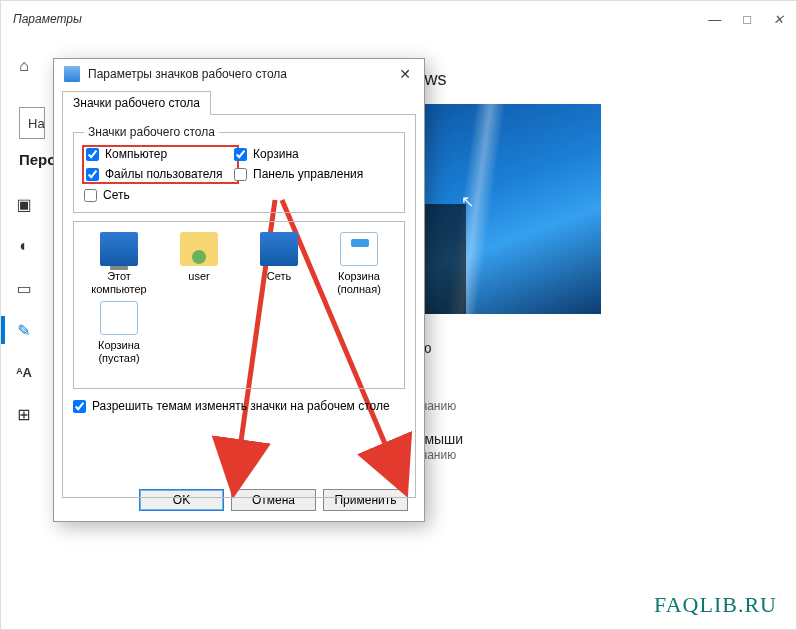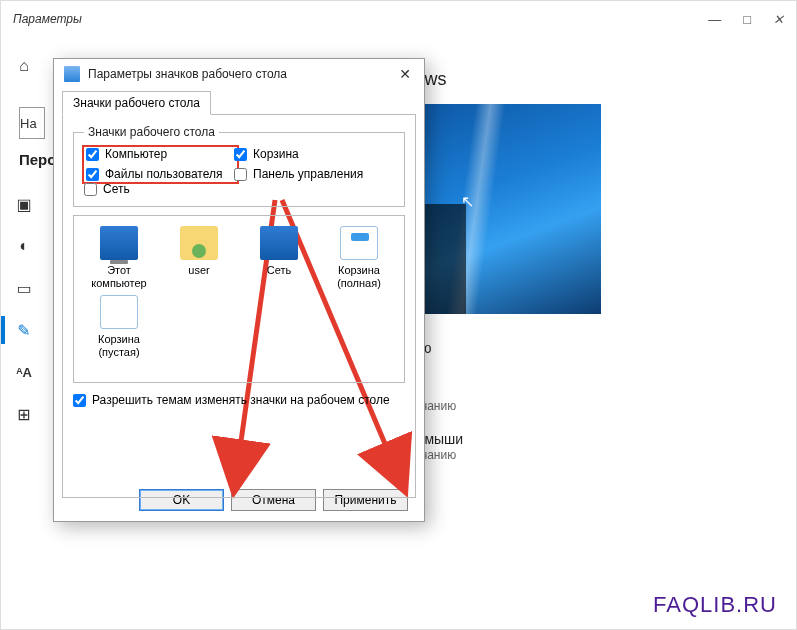--- a/index.html
+++ b/index.html
@@ -6,21 +6,21 @@
   body { width: 797px; height: 630px; background: #fff; overflow: hidden; position: relative; }
 
   
   .settings-win { position: absolute; top: 0; left: 0; width: 797px; height: 630px; background: #fff; border: 1px solid #ddd; }
   .titlebar { height: 36px; display: flex; align-items: center; padding: 0 12px; font-size: 12px; color: #333; font-style: italic; }
   .titlebar .winctrl { margin-left: auto; display: flex; gap: 22px; color: #555; font-size: 13px; }
   .left-rail { position: absolute; top: 55px; left: 0; width: 46px; display: flex; flex-direction: column; align-items: center; gap: 22px; color: #333; }
   .left-rail .rail-ico { width: 20px; height: 20px; display: flex; align-items: center; justify-content: center; font-size: 16px; }
   .rail-ico.active { position: relative; color: #0078d7; }
   .rail-ico.active::before { content: ""; position: absolute; left: -13px; top: -4px; width: 4px; height: 28px; background: #0078d7; }
-  .search-stub { position: absolute; top: 106px; left: 18px; width: 26px; height: 32px; border: 1px solid #999; background: #fff; font-size: 13px; display: flex; align-items: center; padding-left: 0; color: #333; }
+  .search-stub { position: absolute; top: 106px; left: 18px; width: 26px; height: 32px; border: 1px solid #999; background: #fff; font-size: 13px; display: flex; align-items: center; padding-left: 8px; color: #333; }
   .pers-label { position: absolute; top: 150px; left: 18px; font-size: 15px; font-weight: 600; color: #222; }
 
   .main-col { position: absolute; top: 68px; left: 340px; right: 20px; bottom: 10px; }
   .main-head { font-size: 18px; color: #222; margin-bottom: 14px; }
   .wall-prev { width: 260px; height: 210px; background: linear-gradient(160deg,#0b4f9a 0%,#1b7fd6 45%,#35a0f0 65%,#0d3c70 100%); position: relative; margin-bottom: 26px; }
   .wall-prev .light { position: absolute; top: 0; left: 120px; width: 30px; height: 210px; background: linear-gradient(90deg, rgba(255,255,255,0) 0%, rgba(255,255,255,.35) 50%, rgba(255,255,255,0) 100%); transform: skewX(-8deg); }
   .wall-prev .taskbar { position: absolute; left: 0; bottom: 0; width: 125px; height: 110px; background: rgba(0,0,0,.6); }
   .wall-prev .cursor { position: absolute; top: 88px; left: 120px; color: #fff; font-size: 16px; }
 
   .opt-list .opt { display: flex; gap: 12px; align-items: flex-start; margin-bottom: 18px; }
@@ -32,21 +32,21 @@
   .dialog { position: absolute; top: 58px; left: 53px; width: 372px; height: 464px; background: #fff; border: 1px solid #999; box-shadow: 5px 5px 18px rgba(0,0,0,.28); }
   .dlg-title { height: 30px; display: flex; align-items: center; padding: 0 10px; font-size: 12px; color: #222; }
   .dlg-title .dico { width: 16px; height: 16px; background: linear-gradient(#7bb6f0,#2a82d8); margin-right: 8px; border-radius: 1px; }
   .dlg-title .dclose { margin-left: auto; width: 18px; text-align: center; font-size: 14px; color: #333; cursor: default; }
   .dlg-tab { margin: 2px 8px 0 8px; }
   .dlg-tab .tab { display: inline-block; border: 1px solid #bbb; border-bottom: 1px solid #fff; padding: 4px 10px; font-size: 12px; background: #fff; position: relative; z-index: 2; }
   .dlg-body { border: 1px solid #bbb; margin: -1px 8px 8px 8px; padding: 10px; position: relative; z-index: 1; height: 384px; }
 
   fieldset.icons-group { border: 1px solid #bbb; padding: 8px 10px 10px 10px; font-size: 12px; }
   fieldset.icons-group legend { padding: 0 4px; font-size: 12px; color: #222; background: #fff; }
-  .chk-grid { display: grid; grid-template-columns: 150px 160px; }
+  .chk-grid { display: grid; grid-template-columns: 150px 160px; row-gap: 6px; }
   .chk { display: flex; align-items: center; gap: 6px; font-size: 12px; }
   .chk input { width: 13px; height: 13px; }
   .redbox { border: 2px solid #e23b2e; padding: 0px 3px 1px 2px; margin: -2px -5px -2px -2px; }
 
   .iconbox { border: 1px solid #bbb; margin-top: 8px; height: 168px; padding: 10px 12px; display: flex; flex-wrap: wrap; align-content: flex-start; gap: 6px 14px; }
   .desk-ico { width: 66px; text-align: center; font-size: 11px; line-height: 1.15; }
   .desk-ico .ig { width: 38px; height: 34px; margin: 0 auto 4px auto; display: flex; align-items: center; justify-content: center; }
   .ig.pc { background: linear-gradient(#2f7bd4,#125aa8); border-radius: 2px; position: relative; }
   .ig.pc::after { content:""; position:absolute; bottom:-4px; left:10px; width:18px; height:4px; background:#888; border-radius:1px;}
   .ig.user { background: #f7d774; border-radius: 3px; position: relative; }
@@ -58,21 +58,21 @@
   .iconbtns { display: flex; gap: 8px; justify-content: flex-end; margin-top: 8px; }
   .iconbtns button { font-size: 12px; padding: 3px 10px; background: #efefef; border: 1px solid #999; }
 
   .allow-chk { margin-top: 10px; font-size: 12px; display: flex; align-items: center; gap: 6px; }
 
   .dlg-foot { position: absolute; right: 16px; bottom: 10px; display: flex; gap: 7px; }
   .dlg-foot button { width: 85px; font-size: 12px; padding: 3px 8px; background: #efefef; border: 1px solid #888; }
   .dlg-foot button.focus { border: 1px solid #2f7bd4; box-shadow: 0 0 0 1px #6fb0ee inset; }
 
   .overlay { position: absolute; inset: 0; pointer-events: none; }
-  .watermark { position: absolute; right: 20px; bottom: 12px; font-family: Liberation Sans, sans-serif; font-size: 22px; color: #4c1d95; letter-spacing: 1px; text-align: right; }
+  .watermark { position: absolute; right: 20px; bottom: 12px; font-family: Liberation Serif, serif; font-size: 22px; color: #0f766e; letter-spacing: 1px; text-align: right; }
 </style>
 </head>
 <body>
 
 <div class="settings-win">
   <div class="titlebar">
     <span>Параметры</span>
     <div class="winctrl">
       <span>—</span>
       <span>□</span>

